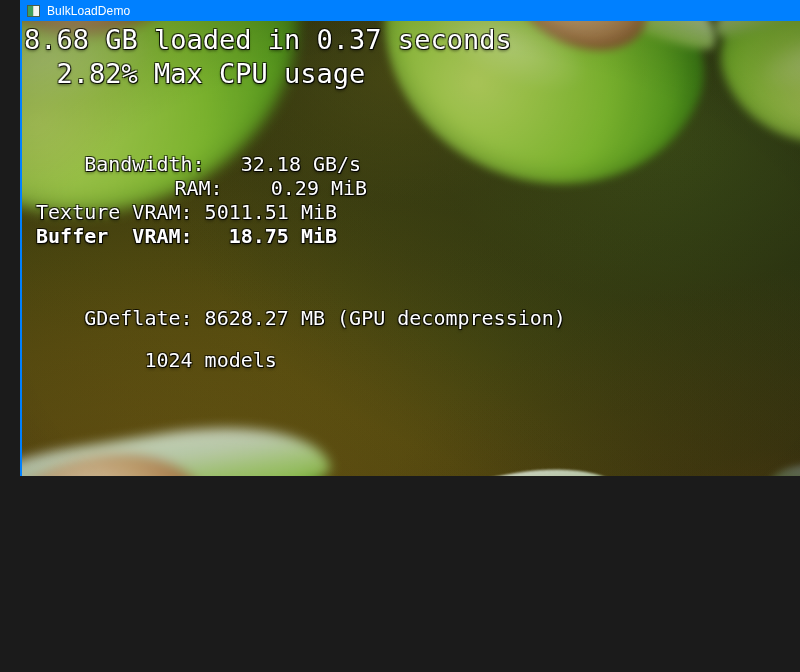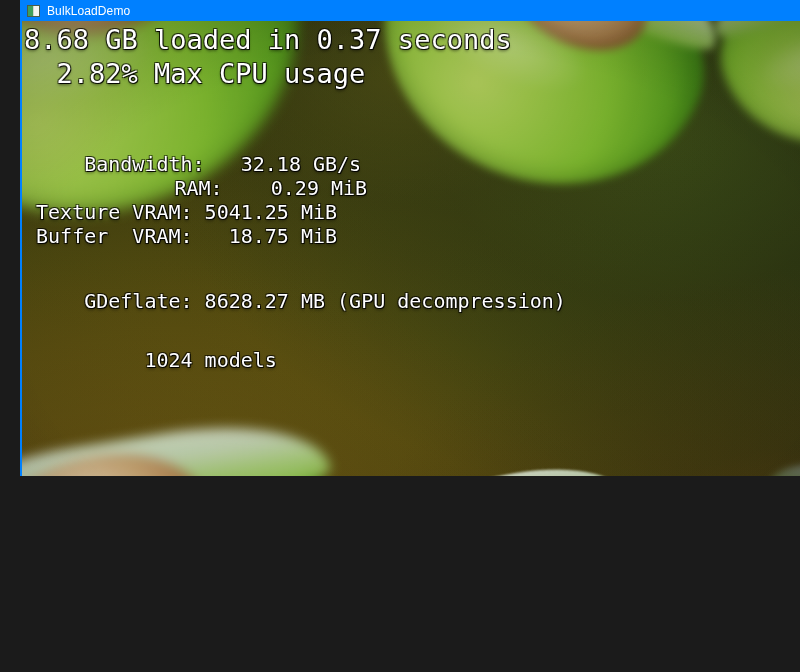--- a/index.html
+++ b/index.html
@@ -237,23 +237,23 @@
     line-height: 24px;
     letter-spacing: 0px;
   }
 
   #line-loaded   { top: 4px;  left: 2px; }
   #line-cpu      { top: 38px; left: 2px; }
 
   #line-bandwidth { top: 131px; left: 2px; }
   #line-ram       { top: 155px; left: 20px; }
   #line-texvram   { top: 179px; left: 2px; }
-  #line-bufvram   { top: 203px; left: 2px; }
-
-  #line-gdeflate  { top: 268px; left: 2px; }
+  #line-bufvram   { top: 203px; left: 2px; font-weight: bold; }
+
+  #line-gdeflate  { top: 285px; left: 2px; }
 
   #line-models    { top: 327px; left: 2px; }
   #line-textures  { top: 351px; left: 2px; }
 </style>
 </head>
 <body>
 
 <div id="app-window">
 
   <div id="title-bar">
@@ -327,21 +327,21 @@
 
     <div id="scene-haze"></div>
     <div class="bg-layer" id="bg-vignette"></div>
 
     <div id="hud">
       <div class="hud-line hud-big" id="line-loaded">8.68 GB loaded in 0.37 seconds</div>
       <div class="hud-line hud-big" id="line-cpu">  2.82% Max CPU usage</div>
 
       <div class="hud-line hud-mid" id="line-bandwidth">     Bandwidth:   32.18 GB/s</div>
       <div class="hud-line hud-mid" id="line-ram">           RAM:    0.29 MiB</div>
-      <div class="hud-line hud-mid" id="line-texvram"> Texture VRAM: 5041.25 MiB</div>
+      <div class="hud-line hud-mid" id="line-texvram"> Texture VRAM: 5011.51 MiB</div>
       <div class="hud-line hud-mid" id="line-bufvram"> Buffer  VRAM:   18.75 MiB</div>
 
       <div class="hud-line hud-mid" id="line-gdeflate">     GDeflate: 8628.27 MB (GPU decompression)</div>
 
       <div class="hud-line hud-mid" id="line-models">          1024 models</div>
     </div>
 
   </div>
 </div>
 

